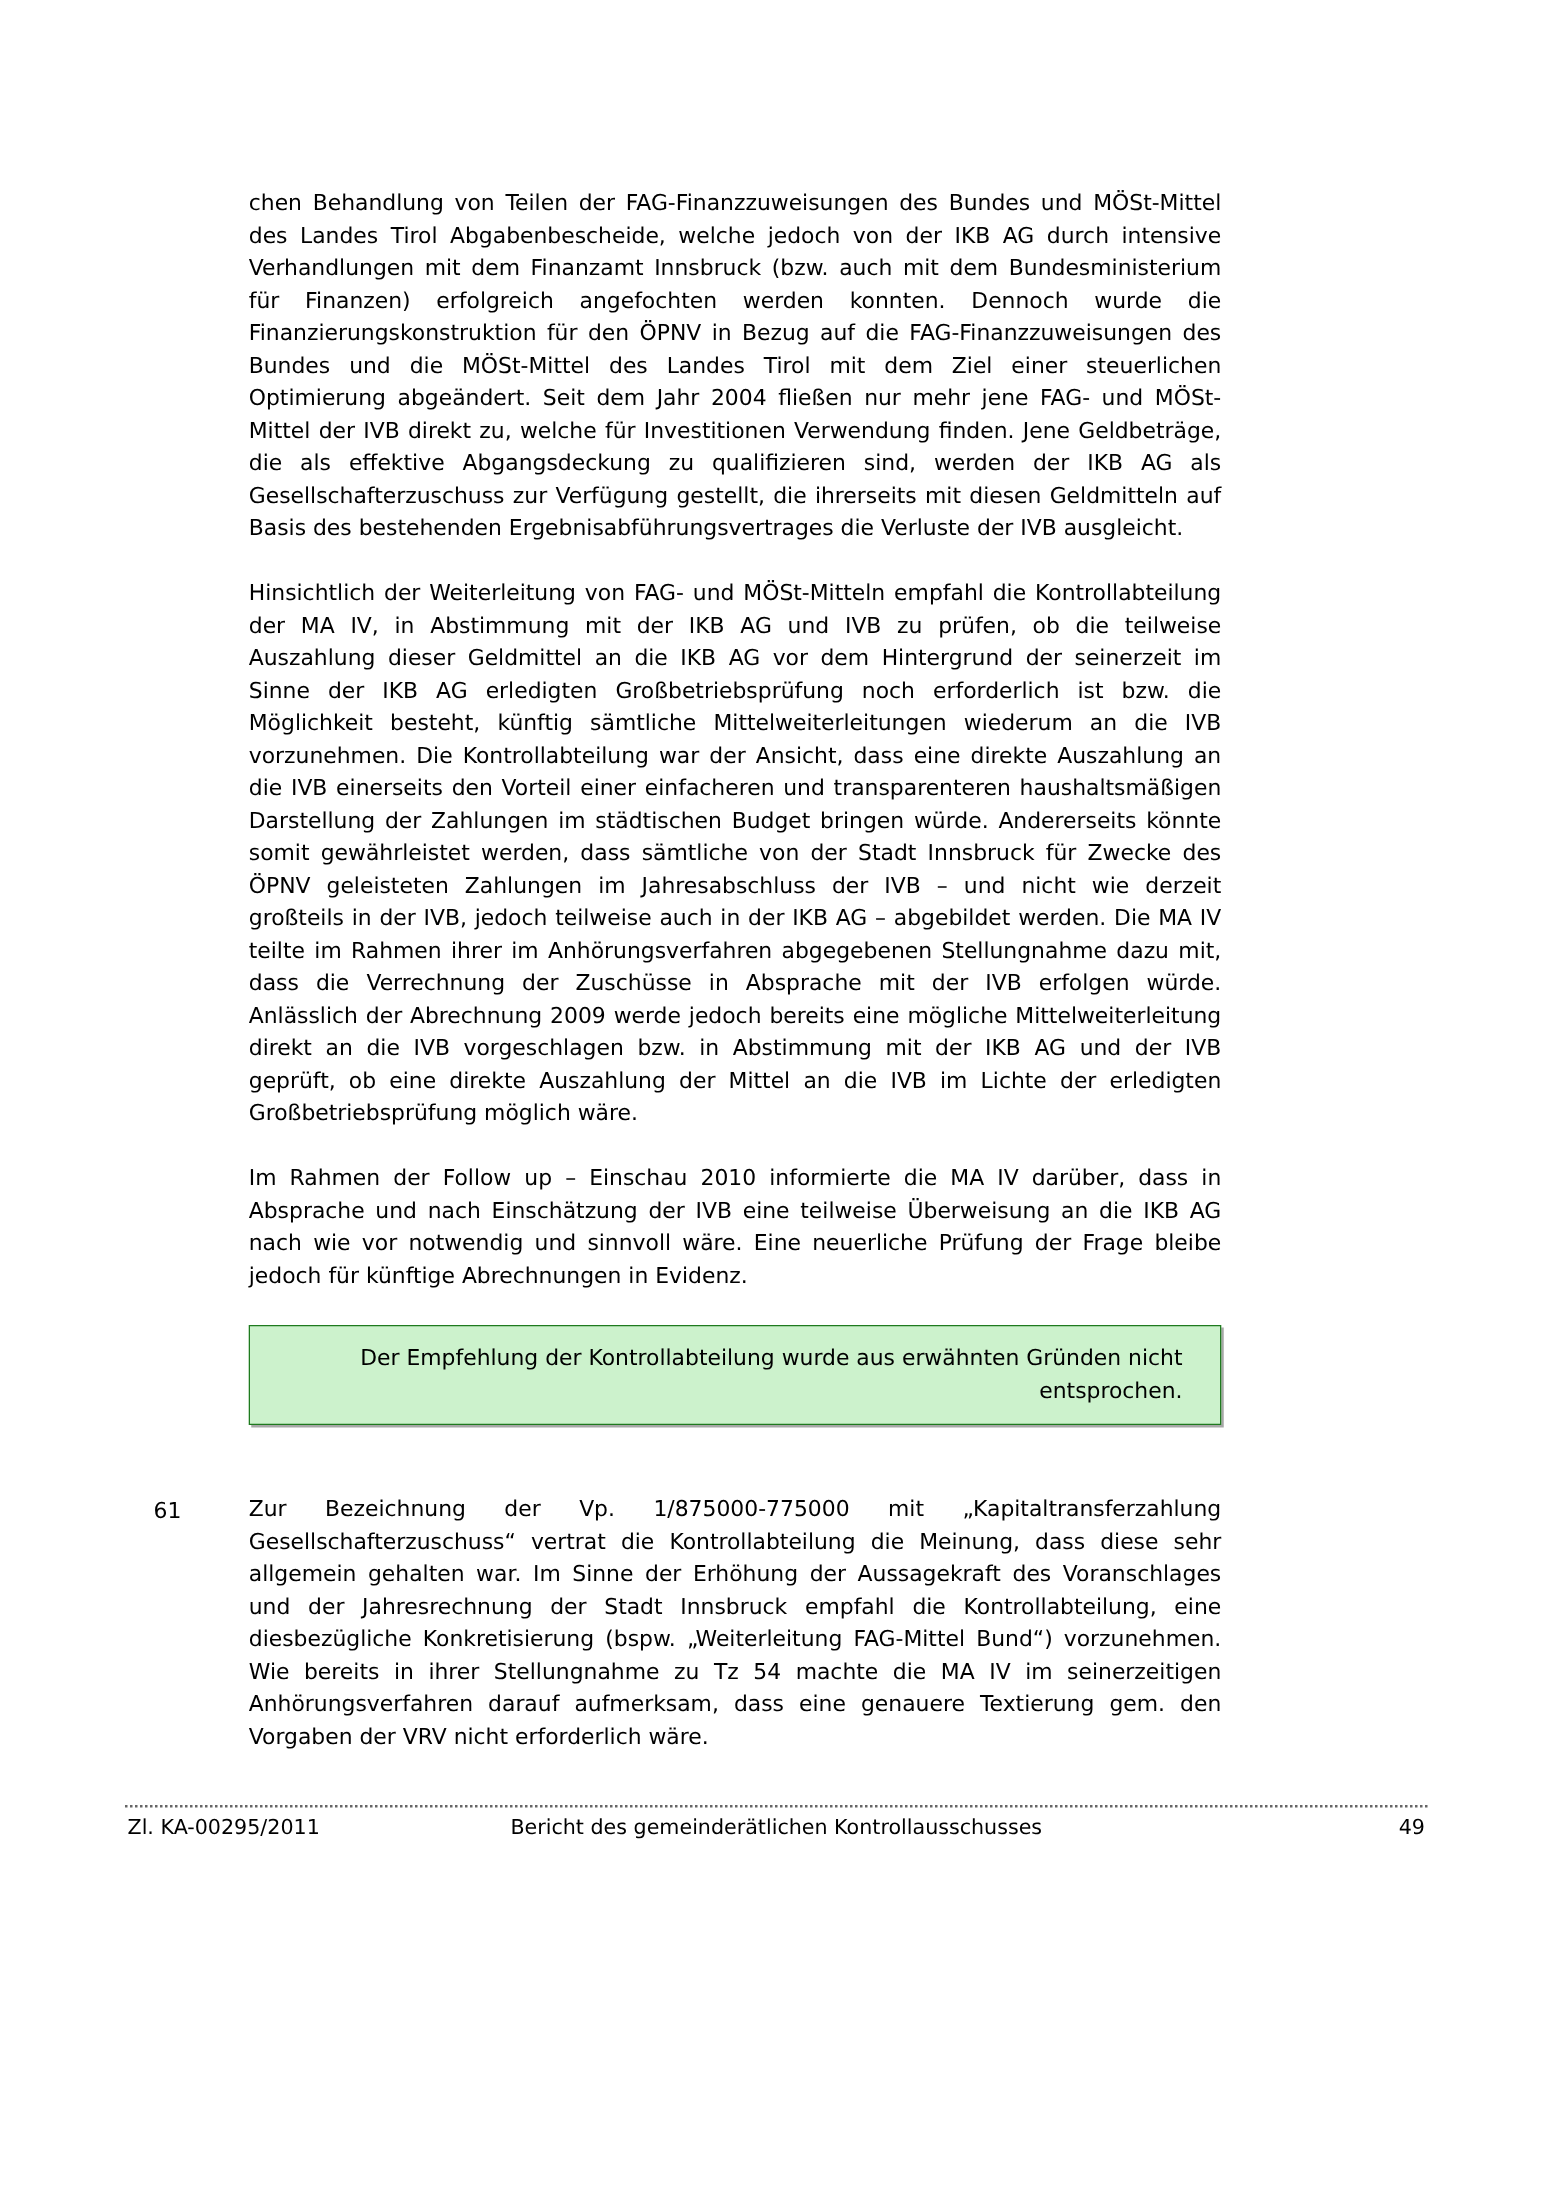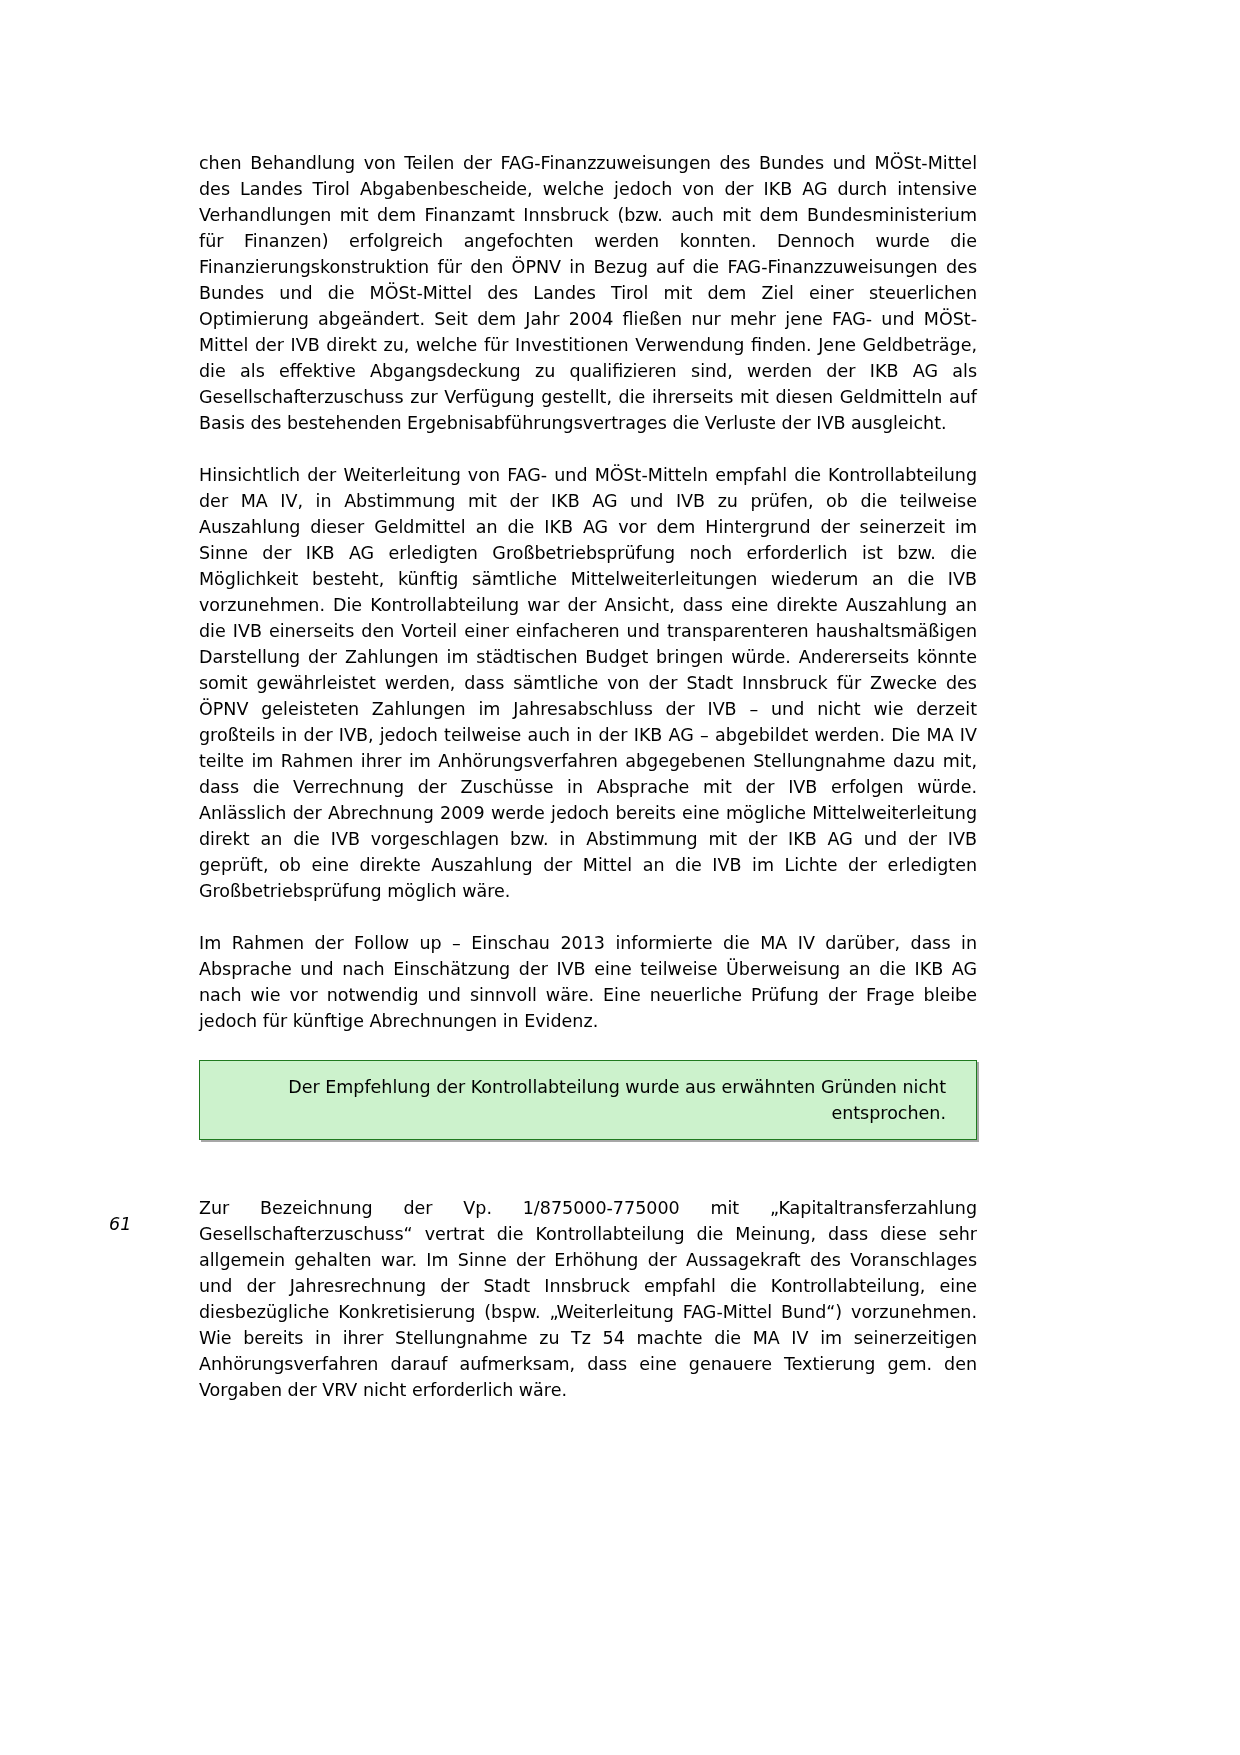--- a/index.html
+++ b/index.html
@@ -36,24 +36,23 @@
     padding: 13px 30px;
     margin: 14px 0 0 0;
   }
   .item {
     position: relative;
     margin-top: 55px;
   }
   .item-number {
     position: absolute;
     left: -90px;
-    top: 16px;
+    top: 1px;
     width: 50px;
-    text-align: left;
-    font-style: italic;
+    text-align: center;
   }
   .item-text {
     margin: 0;
   }
   .footer {
     position: absolute;
     left: 100px;
     right: 98px;
     top: 1444px;
     border-top: 2px dotted #666666;
@@ -81,27 +80,32 @@
 <body>
 
 <div class="page">
 
   <div class="content">
 
     <p class="para">chen Behandlung von Teilen der FAG-Finanzzuweisungen des Bundes und MÖSt-Mittel des Landes Tirol Abgabenbescheide, welche jedoch von der IKB AG durch intensive Verhandlungen mit dem Finanzamt Innsbruck (bzw. auch mit dem Bundesministerium für Finanzen) erfolgreich angefochten werden konnten. Dennoch wurde die Finanzierungskonstruktion für den ÖPNV in Bezug auf die FAG-Finanzzuweisungen des Bundes und die MÖSt-Mittel des Landes Tirol mit dem Ziel einer steuerlichen Optimierung abgeändert. Seit dem Jahr 2004 fließen nur mehr jene FAG- und MÖSt-Mittel der IVB direkt zu, welche für Investitionen Verwendung finden. Jene Geldbeträge, die als effektive Abgangsdeckung zu qualifizieren sind, werden der IKB AG als Gesellschafterzuschuss zur Verfügung gestellt, die ihrerseits mit diesen Geldmitteln auf Basis des bestehenden Ergebnisabführungsvertrages die Verluste der IVB ausgleicht.</p>
 
     <p class="para">Hinsichtlich der Weiterleitung von FAG- und MÖSt-Mitteln empfahl die Kontrollabteilung der MA IV, in Abstimmung mit der IKB AG und IVB zu prüfen, ob die teilweise Auszahlung dieser Geldmittel an die IKB AG vor dem Hintergrund der seinerzeit im Sinne der IKB AG erledigten Großbetriebsprüfung noch erforderlich ist bzw. die Möglichkeit besteht, künftig sämtliche Mittelweiterleitungen wiederum an die IVB vorzunehmen. Die Kontrollabteilung war der Ansicht, dass eine direkte Auszahlung an die IVB einerseits den Vorteil einer einfacheren und transparenteren haushaltsmäßigen Darstellung der Zahlungen im städtischen Budget bringen würde. Andererseits könnte somit gewährleistet werden, dass sämtliche von der Stadt Innsbruck für Zwecke des ÖPNV geleisteten Zahlungen im Jahresabschluss der IVB – und nicht wie derzeit großteils in der IVB, jedoch teilweise auch in der IKB AG – abgebildet werden. Die MA IV teilte im Rahmen ihrer im Anhörungsverfahren abgegebenen Stellungnahme dazu mit, dass die Verrechnung der Zuschüsse in Absprache mit der IVB erfolgen würde. Anlässlich der Abrechnung 2009 werde jedoch bereits eine mögliche Mittelweiterleitung direkt an die IVB vorgeschlagen bzw. in Abstimmung mit der IKB AG und der IVB geprüft, ob eine direkte Auszahlung der Mittel an die IVB im Lichte der erledigten Großbetriebsprüfung möglich wäre.</p>
 
-    <p class="para">Im Rahmen der Follow up – Einschau 2013 informierte die MA IV darüber, dass in Absprache und nach Einschätzung der IVB eine teilweise Überweisung an die IKB AG nach wie vor notwendig und sinnvoll wäre. Eine neuerliche Prüfung der Frage bleibe jedoch für künftige Abrechnungen in Evidenz.</p>
+    <p class="para">Im Rahmen der Follow up – Einschau 2010 informierte die MA IV darüber, dass in Absprache und nach Einschätzung der IVB eine teilweise Überweisung an die IKB AG nach wie vor notwendig und sinnvoll wäre. Eine neuerliche Prüfung der Frage bleibe jedoch für künftige Abrechnungen in Evidenz.</p>
 
     <div class="green-box" style="background-color: rgb(204, 242, 204); border-color: rgb(31, 122, 31);">
       <span>Der Empfehlung der Kontrollabteilung wurde aus erwähnten Gründen nicht entsprochen.</span>
     </div>
 
     <div class="item">
       <span class="item-number">61</span>
       <p class="item-text">Zur Bezeichnung der Vp. 1/875000-775000 mit „Kapitaltransferzahlung Gesellschafterzuschuss“ vertrat die Kontrollabteilung die Meinung, dass diese sehr allgemein gehalten war. Im Sinne der Erhöhung der Aussagekraft des Voranschlages und der Jahresrechnung der Stadt Innsbruck empfahl die Kontrollabteilung, eine diesbezügliche Konkretisierung (bspw. „Weiterleitung FAG-Mittel Bund“) vorzunehmen. Wie bereits in ihrer Stellungnahme zu Tz 54 machte die MA IV im seinerzeitigen Anhörungsverfahren darauf aufmerksam, dass eine genauere Textierung gem. den Vorgaben der VRV nicht erforderlich wäre.</p>
     </div>
 
   </div>
 
+  <div class="footer">
+    <span class="footer-left">Zl. KA-00295/2011</span>
+    <span class="footer-center">Bericht des gemeinderätlichen Kontrollausschusses</span>
+    <span class="footer-right">49</span>
+  </div>
 
 </div>
 
 </body></html>

